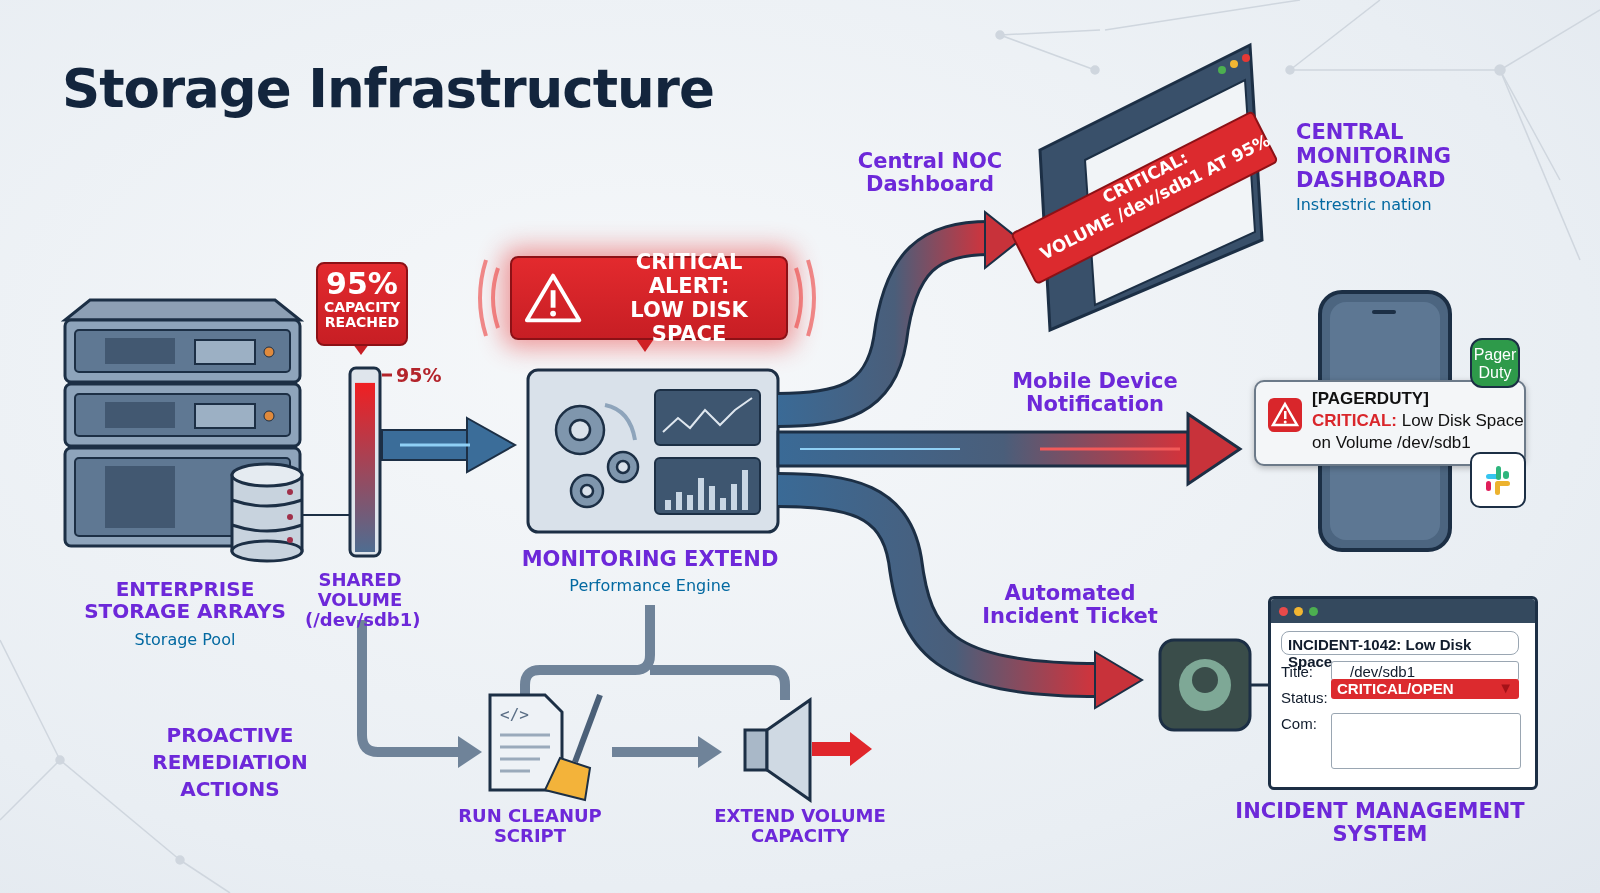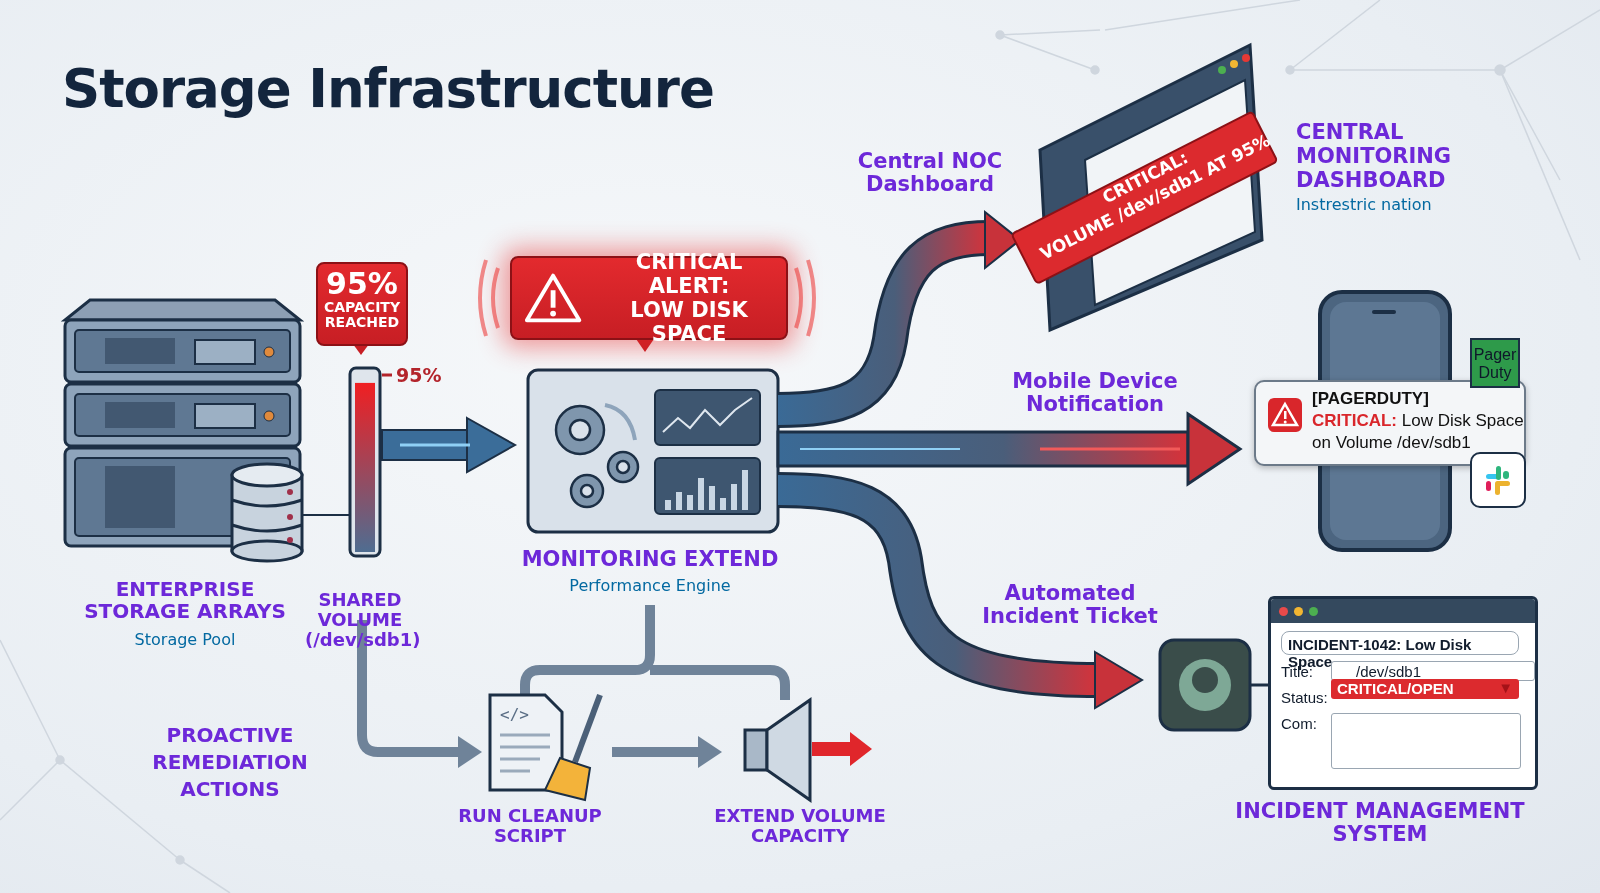--- a/index.html
+++ b/index.html
@@ -229,21 +229,21 @@
     <div>LOW DISK SPACE</div>
   </div>
 </div>
 
 <div class="abs lbl" style="left:60px;top:578px;width:250px;font-size:20px;">
   <div>ENTERPRISE</div>
   <div>STORAGE ARRAYS</div>
 </div>
 <div class="abs sub" style="left:60px;top:630px;width:250px;">Storage Pool</div>
 
-<div class="abs lbl" style="left:305px;top:570px;width:110px;font-size:18px;margin-top:20px;">
+<div class="abs lbl" style="left:305px;top:570px;width:110px;font-size:18px;">
   <div>SHARED</div>
   <div>VOLUME</div>
   <div>(/dev/sdb1)</div>
 </div>
 
 <div class="abs lbl" style="left:500px;top:548px;width:300px;font-size:21px;">MONITORING EXTEND</div>
 <div class="abs sub" style="left:500px;top:576px;width:300px;">Performance Engine</div>
 
 <div class="abs lbl" style="left:830px;top:150px;width:200px;font-size:21px;">
   <div>Central NOC</div>
@@ -274,21 +274,21 @@
     <svg width="34" height="34" viewBox="0 0 34 34">
         <path d="M17 6 L29 27 L5 27 Z" fill="none" stroke="#fff" stroke-width="2.5"></path>
         <rect x="16" y="13" width="2.5" height="8" fill="#fff"></rect>
         <circle cx="17.2" cy="24" r="1.5" fill="#fff"></circle>
       </svg>
   </div>
   <div class="t" style="top:6px;font-weight:bold;">[PAGERDUTY]</div>
   <div class="t" style="top:28px;"><span style="color:#d9262b;font-weight:bold;">CRITICAL:</span> <span>Low Disk Space</span></div>
   <div class="t" style="top:50px;">on Volume /dev/sdb1</div>
 </div>
-<div class="abs" style="left:1470px;top:338px;width:50px;height:50px;background:#2e9a4a;border:2px solid #1c2f45;border-radius:0;color:#0f172a;font-family:'Liberation Sans',sans-serif;font-size:16px;line-height:18px;text-align:center;padding-top:6px;box-sizing:border-box;">
+<div class="abs" style="left:1470px;top:338px;width:50px;height:50px;background:#2e9a4a;border:2px solid #1c2f45;border-radius:12px;color:#ffffff;font-family:'Liberation Sans',sans-serif;font-size:16px;line-height:18px;text-align:center;padding-top:6px;box-sizing:border-box;">
   <div>Pager</div>
   <div>Duty</div>
 </div>
 <div class="abs" style="left:1470px;top:452px;width:52px;height:52px;background:#fff;border:2px solid #1c2f45;border-radius:10px;">
   <svg width="52" height="52" viewBox="0 0 52 52">
     <rect x="14" y="20" width="14" height="5" rx="2.5" fill="#36c5f0"></rect>
       <rect x="24" y="12" width="5" height="14" rx="2.5" fill="#2eb67d"></rect>
     <rect x="24" y="27" width="14" height="5" rx="2.5" fill="#ecb22e"></rect>
       <rect x="23" y="27" width="5" height="14" rx="2.5" fill="#ecb22e"></rect>
     <rect x="14" y="27" width="5" height="10" rx="2.5" fill="#e01e5a"></rect>
@@ -297,21 +297,21 @@
 </div>
 
 <div class="abs ticket">
   <div class="bar">
     <span class="dot" style="background:#e84a4a"></span>
     <span class="dot" style="background:#f2b632"></span>
     <span class="dot" style="background:#4caf50"></span>
   </div>
   <div class="tfield" style="left:10px;top:32px;width:238px;height:24px;border:1px solid #9aa6b2;border-radius:8px;font-weight:bold;font-size:15px;padding:4px 6px;box-sizing:border-box;">INCIDENT-1042: Low Disk Space</div>
   <div class="tfield" style="left:10px;top:64px;">Title:</div>
-  <div class="tfield" style="left:60px;top:62px;width:204px;height:20px;border:1px solid #9aa6b2;border-radius:3px;padding:1px 24px;box-sizing:border-box;">/dev/sdb1</div>
+  <div class="tfield" style="left:60px;top:62px;width:188px;height:20px;border:1px solid #9aa6b2;border-radius:3px;padding:1px 18px;box-sizing:border-box;">/dev/sdb1</div>
   <div class="tfield" style="left:10px;top:90px;">Status:</div>
   <div class="tfield" style="left:60px;top:80px;width:188px;height:20px;background:#dc2a2e;color:#fff;font-weight:bold;border-radius:3px;padding:1px 6px;box-sizing:border-box;">
     <span>CRITICAL/OPEN</span>
     <span style="position:absolute;right:6px;top:0;color:#a51218;">▼</span>
   </div>
   <div class="tfield" style="left:10px;top:116px;">Com:</div>
   <div class="tfield" style="left:60px;top:114px;width:188px;height:54px;border:1px solid #9aa6b2;border-radius:3px;"></div>
 </div>
 <div class="abs lbl" style="left:1205px;top:800px;width:350px;font-size:21px;">
   <div>INCIDENT MANAGEMENT</div>

